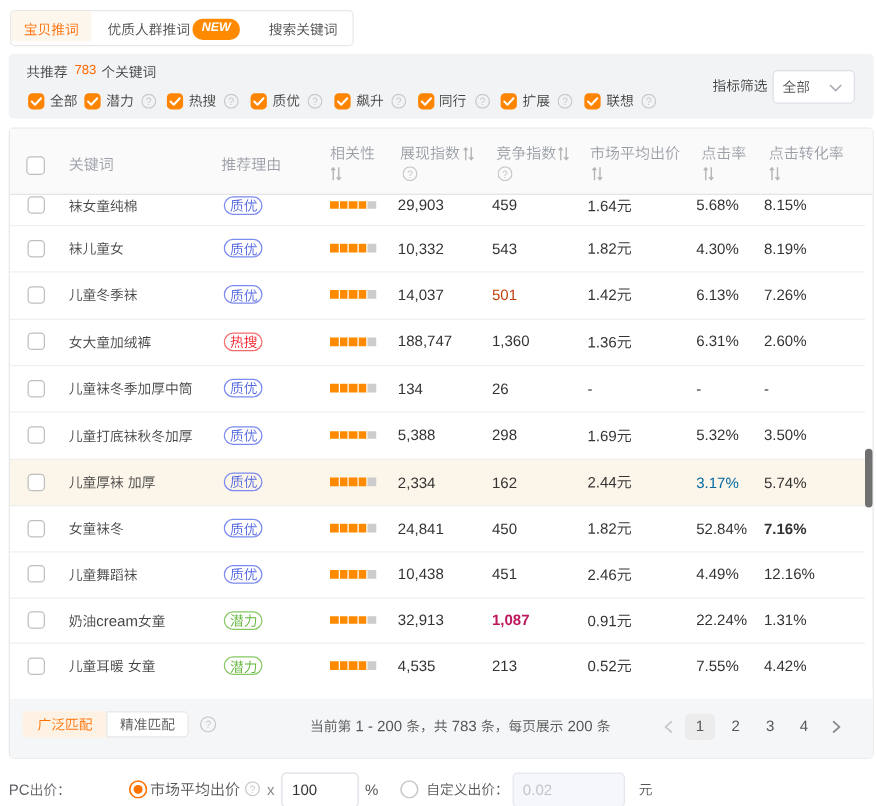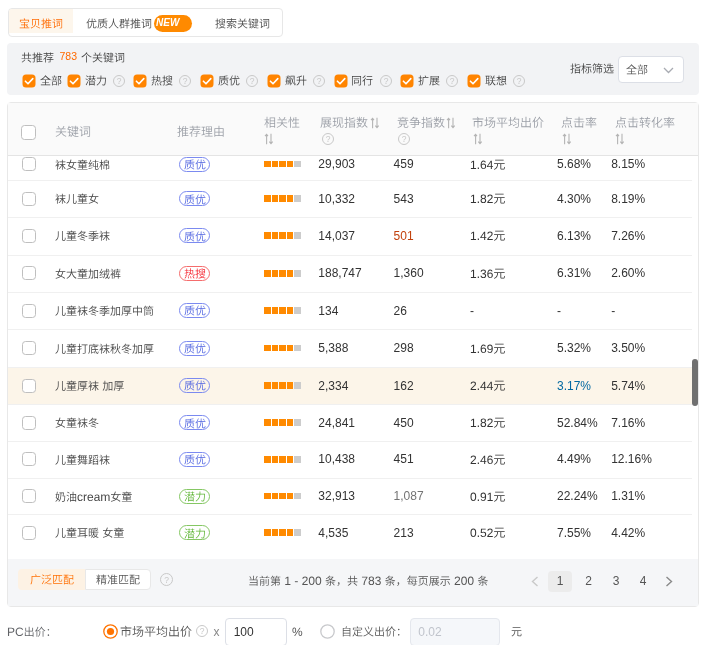--- a/index.html
+++ b/index.html
@@ -142,21 +142,21 @@
           <use href="#g4"></use>
           <use href="#g5" x="1"></use>
           <use href="#g6" x="2"></use>
           <use href="#g7" x="3"></use>
           <use href="#g2" x="4"></use>
           <use href="#g3" x="5"></use>
         </g>
       </svg>
     </div>
 <div style="position:absolute;left:154px;top:14.5px;width:37.5px;height:17px;background:#ff8a00;border-radius:9px"></div>
-<div style="position:absolute;left:156px;top:16px;width:34px;font-size:10px;color:#fff;font-weight:bold;font-style:italic;line-height:14px">NEW</div>
+<div style="position:absolute;left:156px;top:16px;width:34px;text-align:center;font-size:10px;color:#fff;font-weight:bold;font-style:italic;line-height:14px">NEW</div>
 <div style="position:absolute;left:214.5px;top:15.5px">
       <svg width="56" height="15">
         <g transform="translate(0,11.6)scale(11)" fill="#4a4a4a">
           <use href="#g8"></use>
           <use href="#g9" x="1"></use>
           <use href="#g10" x="2"></use>
           <use href="#g11" x="3"></use>
           <use href="#g3" x="4"></use>
         </g>
       </svg>
@@ -770,21 +770,21 @@
         <g transform="translate(0,12.9)scale(12)" fill="#333">
           <use href="#g56"></use>
           <use href="#g57" x="0.556"></use>
           <use href="#g62" x="0.834"></use>
           <use href="#g63" x="1.39"></use>
           <use href="#g60" x="1.946"></use>
         </g>
       </svg>
     </div>
 <div style="position:absolute;left:557px;top:413.7px;font-size:12px;color:#333;font-weight:normal;line-height:18.0px;white-space:nowrap">52.84%</div>
-<div style="position:absolute;left:611.2px;top:413.7px;font-size:12px;color:#333;font-weight:normal;line-height:18.0px;white-space:nowrap">7.16%</div>
+<div style="position:absolute;left:611.2px;top:413.7px;font-size:12px;color:#333;font-weight:bold;line-height:18.0px;white-space:nowrap">7.16%</div>
 <div style="position:absolute;left:7.5px;top:477.7px;width:684px;height:1px;background:#f0f0f0"></div>
 <div style="position:absolute;left:21.6px;top:452.4px;width:14px;height:14px;border:1px solid #bfbfbf;border-radius:3.5px;background:#fff;box-sizing:border-box"></div>
 <div style="position:absolute;left:54.5px;top:450.9px">
       <svg width="56" height="17">
         <g transform="translate(0,12.9)scale(12)" fill="#444">
           <use href="#g61" transform="translate(0,0)scale(0.9167)"></use>
           <use href="#g53" transform="translate(0.917,0)scale(0.9167)"></use>
           <use href="#g78" transform="translate(1.833,0)scale(0.9167)"></use>
           <use href="#g79" transform="translate(2.75,0)scale(0.9167)"></use>
           <use href="#g51" transform="translate(3.667,0)scale(0.9167)"></use>
@@ -845,21 +845,21 @@
           <use href="#g18" x="1"></use>
         </g>
       </svg>
     </div>
 <div style="position:absolute;left:264.0px;top:492.5px;width:6.9px;height:6.9px;background:#ff8a00"></div>
 <div style="position:absolute;left:271.6px;top:492.5px;width:6.9px;height:6.9px;background:#ff8a00"></div>
 <div style="position:absolute;left:279.1px;top:492.5px;width:6.9px;height:6.9px;background:#ff8a00"></div>
 <div style="position:absolute;left:286.6px;top:492.5px;width:6.9px;height:6.9px;background:#ff8a00"></div>
 <div style="position:absolute;left:294.2px;top:492.5px;width:6.9px;height:6.9px;background:#ccc"></div>
 <div style="position:absolute;left:318.3px;top:487.0px;font-size:12px;color:#333;font-weight:normal;line-height:18.0px;white-space:nowrap">32,913</div>
-<div style="position:absolute;left:393.6px;top:487.0px;font-size:12px;color:#737373;font-weight:normal;line-height:18.0px;white-space:nowrap">1,087</div>
+<div style="position:absolute;left:393.6px;top:487.0px;font-size:12px;color:#be185d;font-weight:bold;line-height:18.0px;white-space:nowrap">1,087</div>
 <div style="position:absolute;left:470px;top:487.5px">
       <svg width="37" height="17">
         <g transform="translate(0,12.9)scale(12)" fill="#333">
           <use href="#g87"></use>
           <use href="#g57" x="0.556"></use>
           <use href="#g77" x="0.834"></use>
           <use href="#g56" x="1.39"></use>
           <use href="#g60" x="1.946"></use>
         </g>
       </svg>

